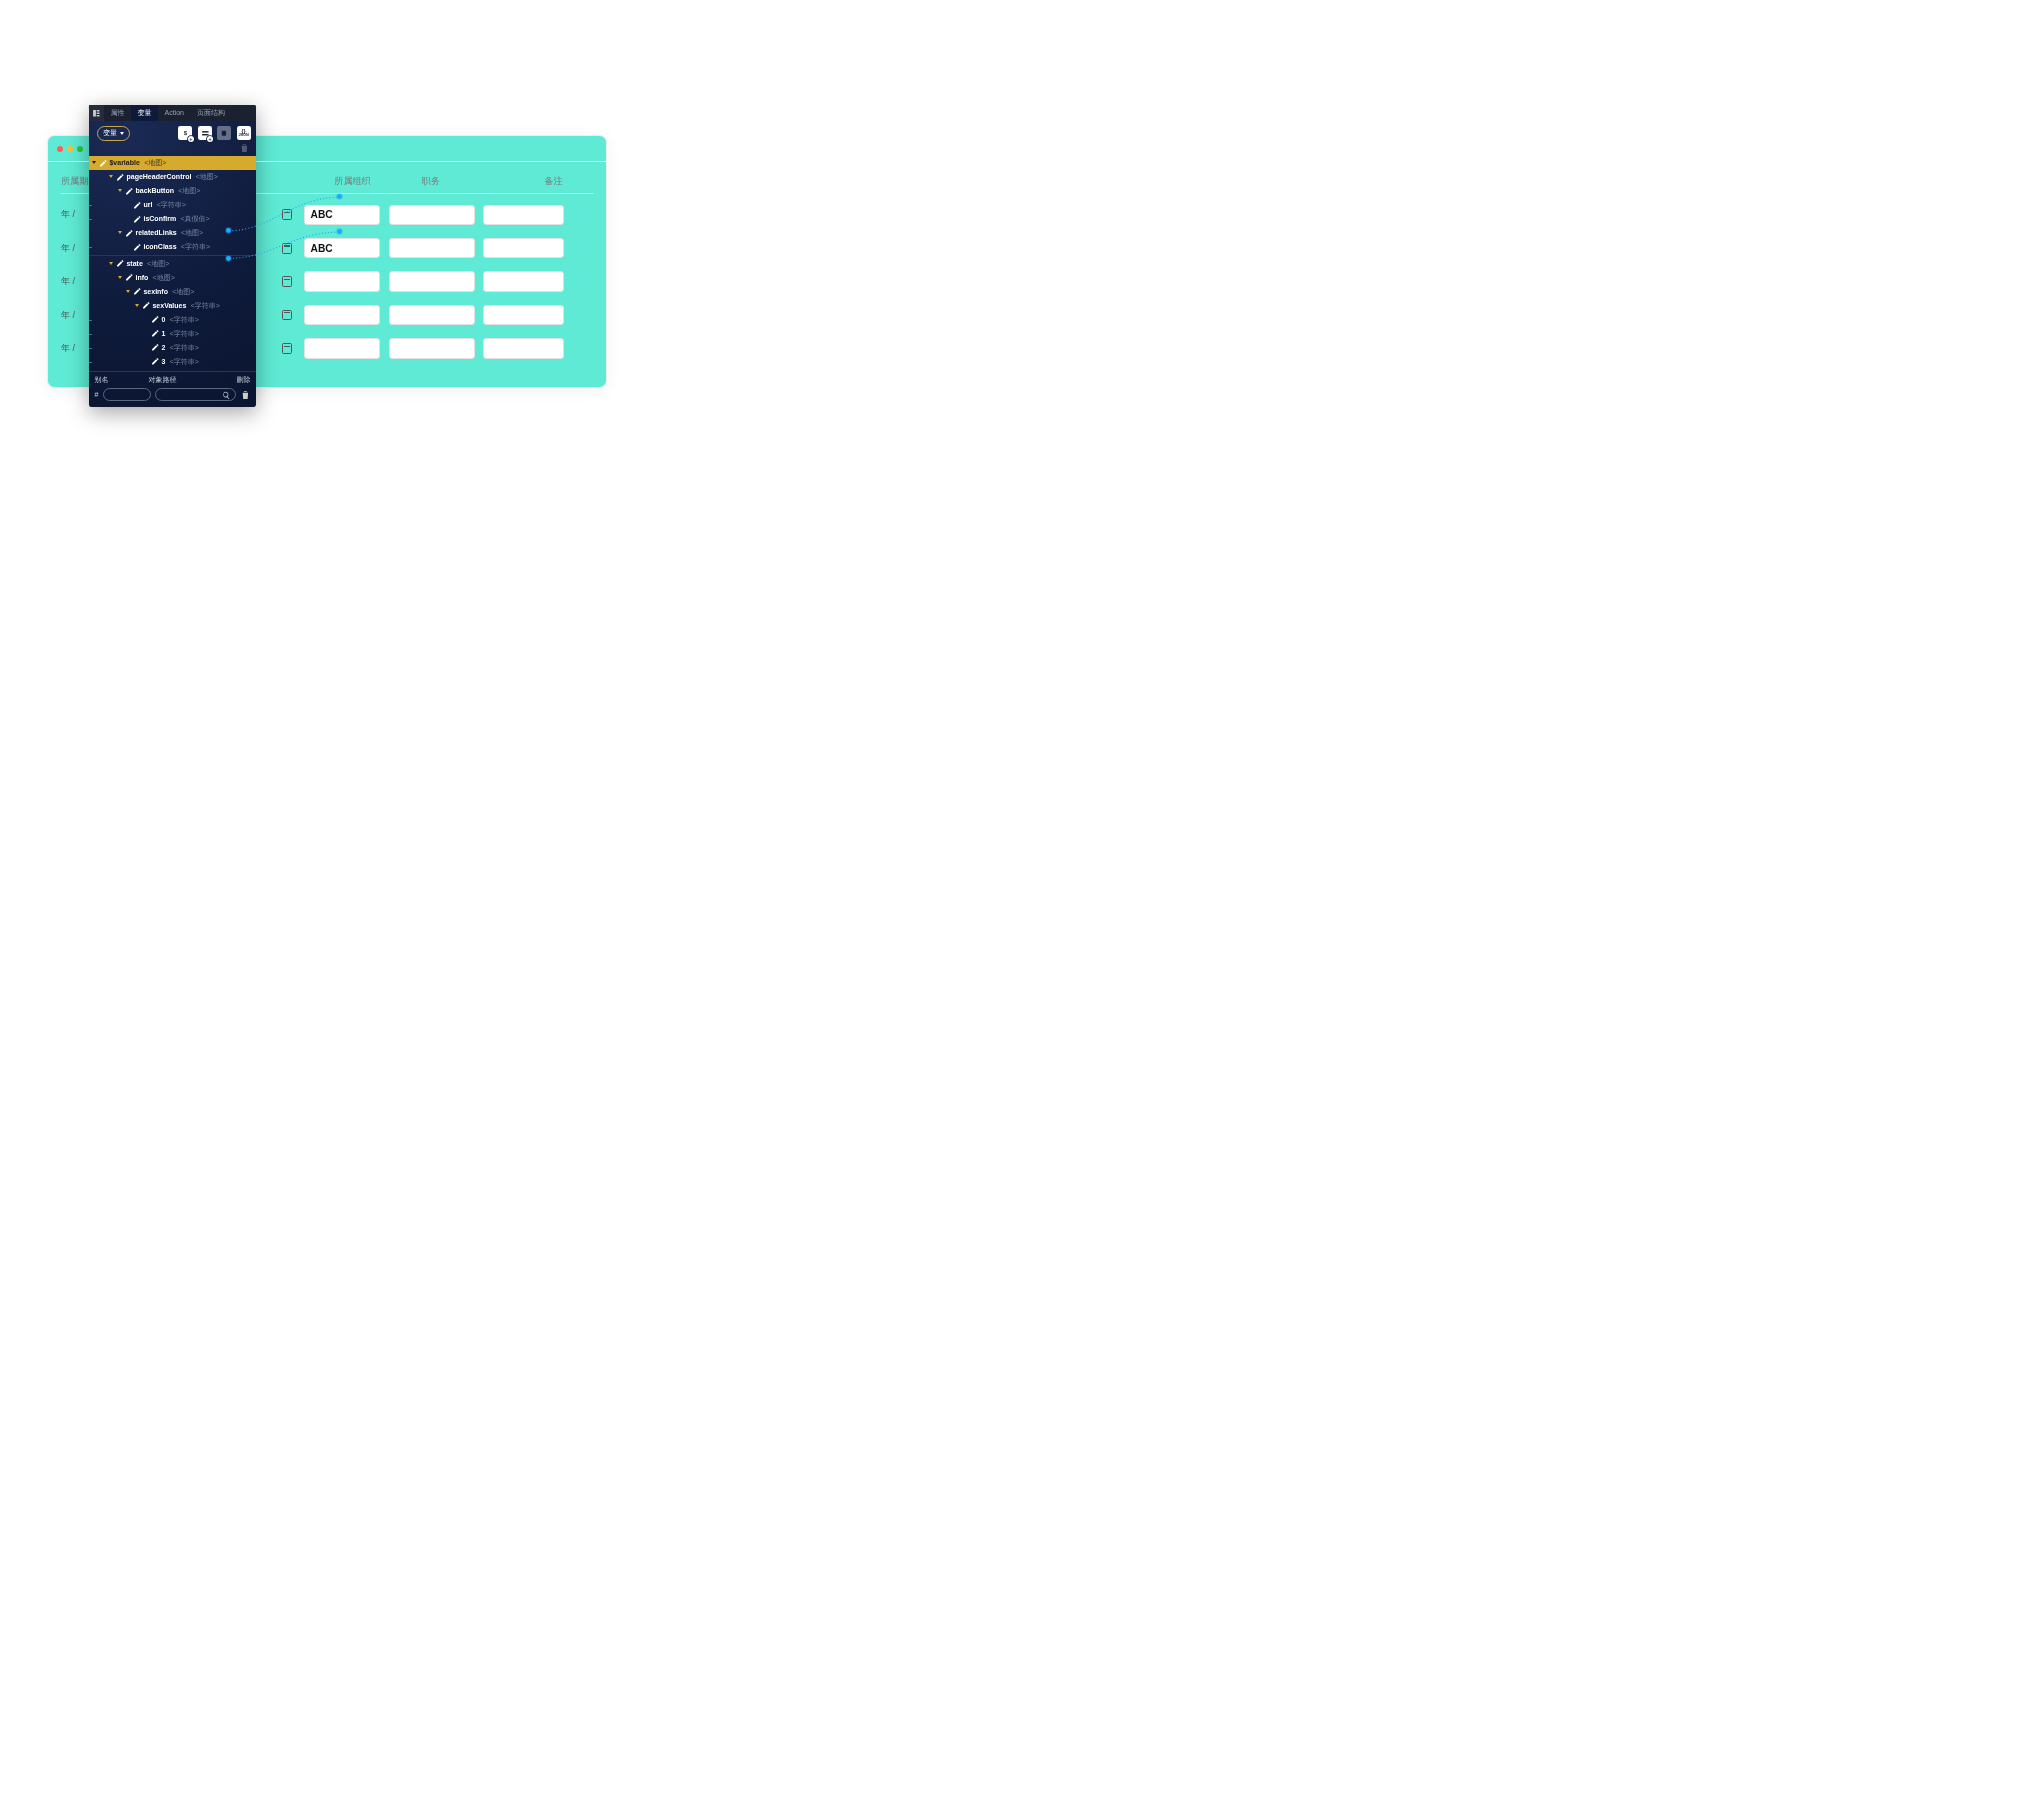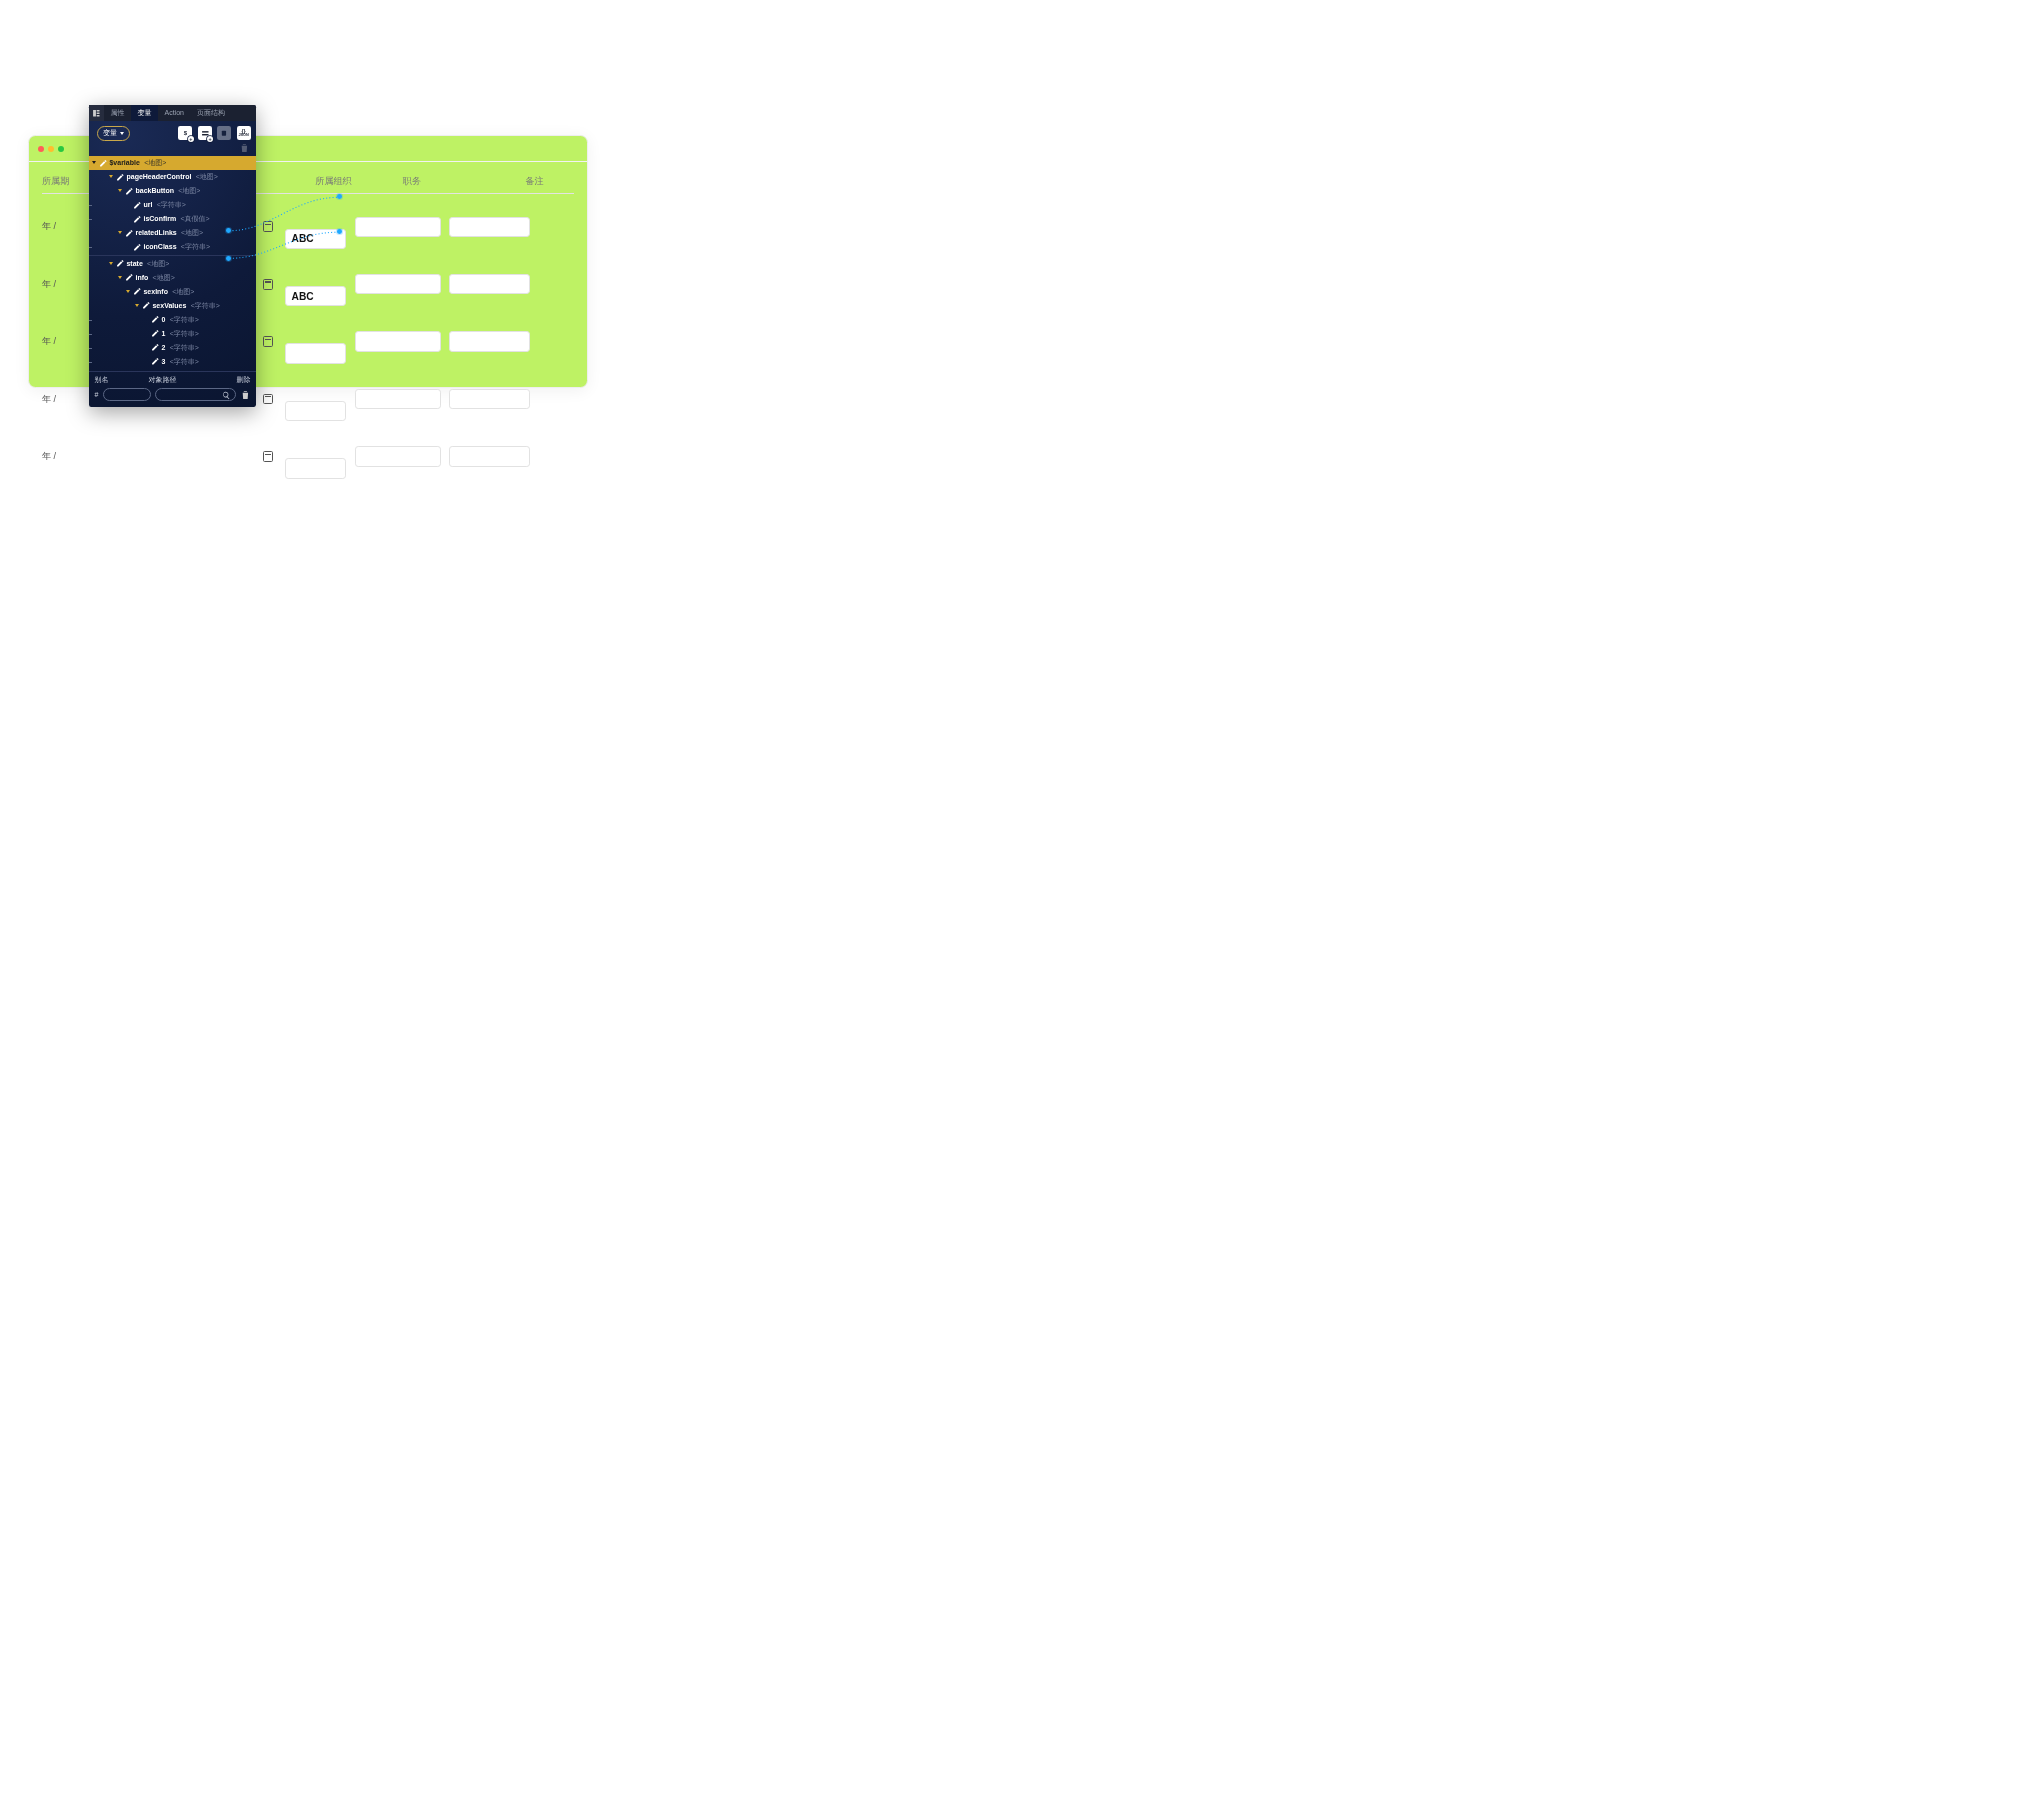--- a/index.html
+++ b/index.html
@@ -1,23 +1,23 @@
 <!DOCTYPE html>
 <html style="font-size:8.6px"><head>
 <meta charset="utf-8">
 <style>
   * { box-sizing: border-box; margin: 0; padding: 0; font-family: -apple-system, "Helvetica Neue", Arial, sans-serif; }
   body { background: #fff; width: 646px; height: 576px; position: relative; }
 
   
   .browser {
     position: absolute;
-    left: 28px; top: 135px;
+    left: 47px; top: 135px;
     width: 560px; height: 253px;
-    background: #bef264;
+    background: #5eead4;
     border: 0.5px solid #eee;
     border-radius: 7.5px;
     box-shadow: 0 2.2px 16px rgba(0,0,0,0.06);
   }
   .browser-chrome {
     height: 26px;
     display: flex; align-items: center; gap: 4.3px;
     padding-left: 8.6px;
     border-bottom: 0.5px solid #f2f2f2;
   }
@@ -39,21 +39,21 @@
   .form-row { display: flex; gap: 8.6px; align-items: center; margin-bottom: 13px; }
   .period-box { width: 38px; color: #555; font-size: 9.1px; }
   .row-gap { width: 188px; display:flex; align-items:center; justify-content:flex-end; padding-right:3.2px; }
   .cal-icon { width:10.8px; height:10.8px; border:1.1px solid #555; border-radius:1.6px; position:relative; }
   .cal-icon::before { content:""; position:absolute; left:1.1px; right:1.1px; top:1.6px; height:1.1px; background:#555; }
   .input-box {
     height: 20.4px; border: 0.5px solid #e2e2e2; border-radius: 3.2px;
     background: #fff; display:flex; align-items:center; padding:0 5.4px;
     font-size: 10.2px; font-weight:700; color:#111;
   }
-  .org-box  { width: 61px; margin-top: 24px; }
+  .org-box  { width: 76px; }
   .job-box  { width: 86px; }
   .note-box { width: 81px; }
 
   
   .inspector {
     position: absolute;
     left: 89px; top: 105px;
     width: 167px;
     background: radial-gradient(circle at 20% 10%, #1a2a55 0%, #0e1a3a 60%, #0a1530 100%);
     color: #fff;

